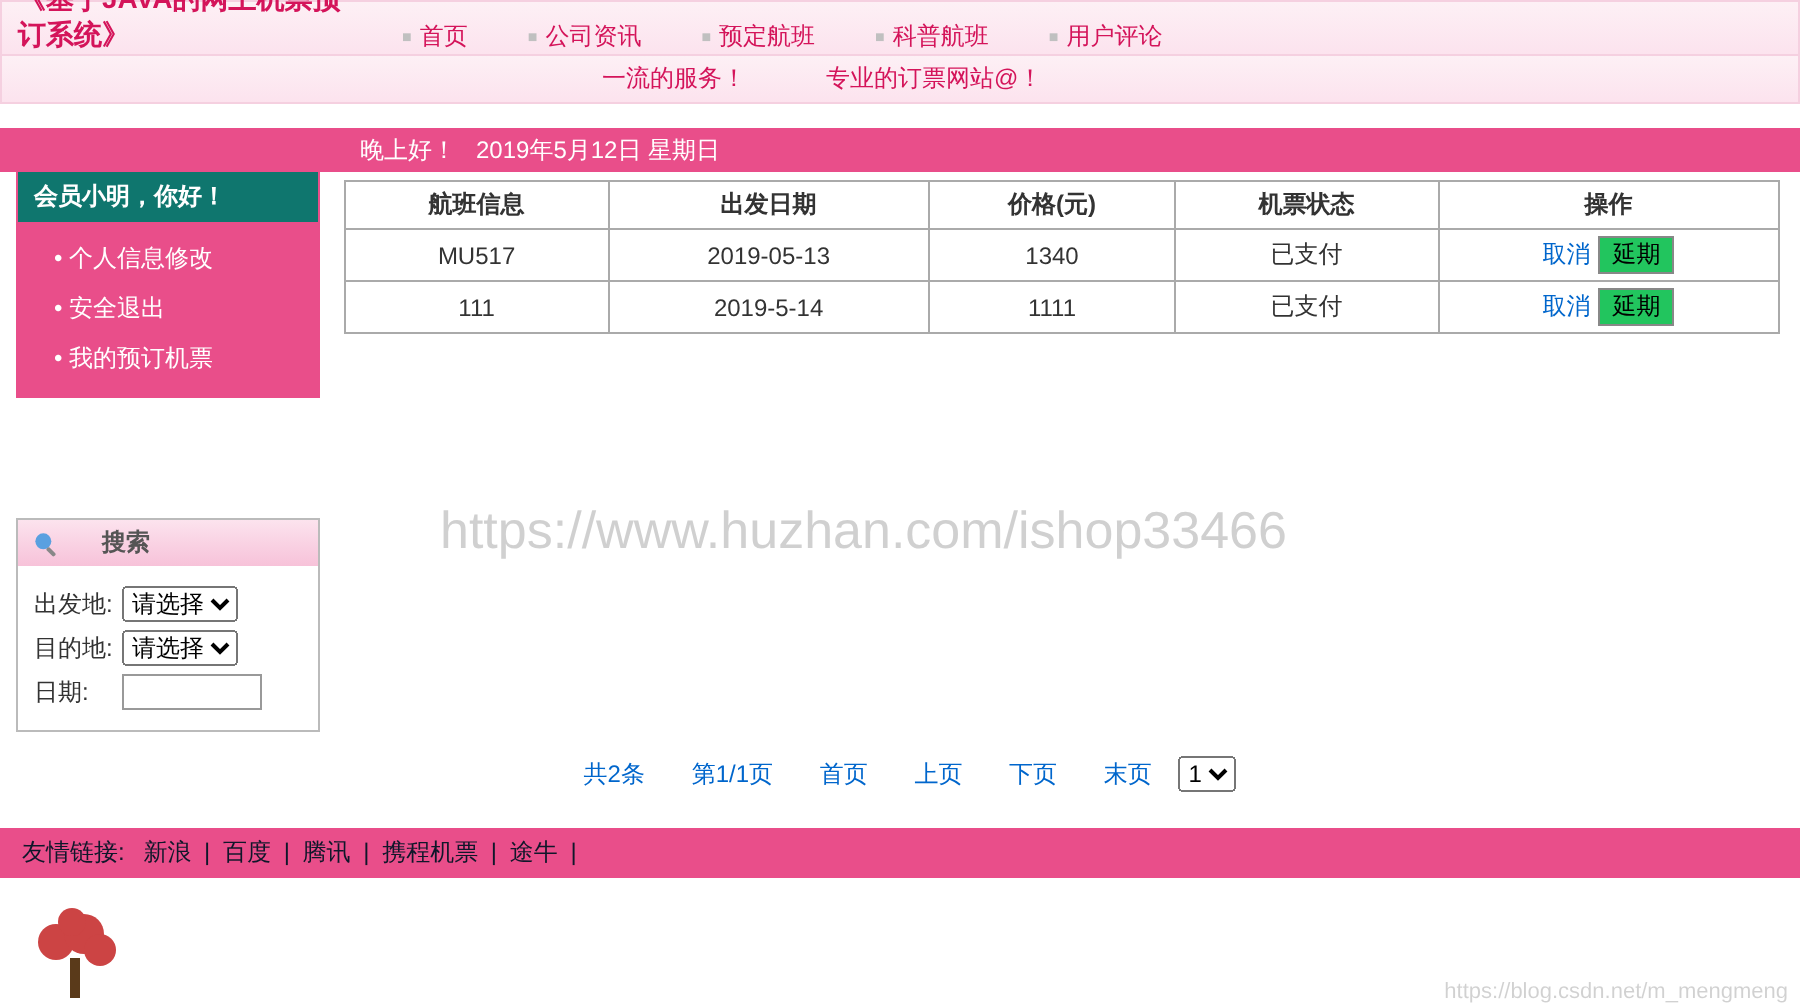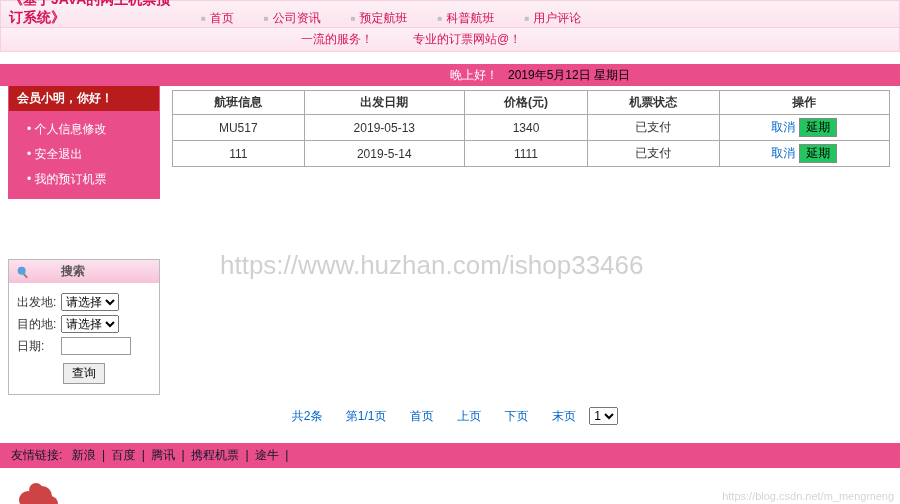--- a/index.html
+++ b/index.html
@@ -4,32 +4,32 @@
 <style>
 * { margin: 0; padding: 0; box-sizing: border-box; }
 body { font-family: "SimSun", Arial, sans-serif; font-size: 12px; background: #fff; width: 900px; }
 .header { background: linear-gradient(#fdf0f5, #fce3ee); border: 1px solid #f5d0e0; height: 28px; display: flex; align-items: flex-end; }
 .logo { color: #d4145a; font-weight: bold; font-size: 14px; padding: 0 8px; width: 180px; }
 .nav { display: flex; gap: 30px; padding-left: 20px; }
 .nav-item { color: #d4145a; display: flex; align-items: center; gap: 4px; cursor: pointer; }
 .nav-item::before { content: "■"; color: #c0c0c0; font-size: 8px; }
 .sub-bar { height: 24px; background: linear-gradient(#fdf0f5, #fce3ee); border: 1px solid #f5d0e0; border-top: none; display: flex; align-items: center; padding-left: 300px; }
 .sub-bar span { color: #d4145a; margin-right: 40px; }
-.greet-bar { background: #e94e8a; height: 22px; margin-top: 12px; display: flex; align-items: center; padding-left: 180px; justify-content: center; }
+.greet-bar { background: #e94e8a; height: 22px; margin-top: 12px; display: flex; align-items: center; padding-left: 180px; }
 .greet-bar .gt { color: #fff; }
-.greet-bar .gd { color: #000000; margin-left: 10px; }
+.greet-bar .gd { color: #ffffff; margin-left: 10px; }
 .main { display: flex; }
 .sidebar { width: 160px; padding: 0 0 0 8px; margin-right: 12px; }
 .panel-top { background: #e94e8a; border: 1px solid #e94e8a; padding-bottom: 6px; margin-top: -1px; }
-.panel-top .hd { color: #fff; background: #b91c1c; padding: 4px 8px; font-weight: bold; }
+.panel-top .hd { color: #fff; background: #0f766e; padding: 4px 8px; font-weight: bold; }
 .panel-top ul { list-style: none; padding: 6px 0 0 18px; }
 .panel-top li { color: #fff; padding: 4px 0; cursor: pointer; }
 .panel-top li::before { content: "• "; }
 .search-box { border: 1px solid #bbb; margin-top: 60px; background: #fff; }
-.search-box .sh { background: linear-gradient(#fce3ee, #f7c2d9); padding: 3px 6px; display: flex; align-items: center; gap: 30px; }
+.search-box .sh { background: linear-gradient(#fce3ee, #f7c2d9); padding: 3px 6px; display: flex; align-items: center; gap: 20px; }
 .search-box .sh .icon { width: 16px; height: 16px; }
 .search-box .sh .ttl { color: #555; font-weight: bold; }
 .search-box .body { padding: 6px 8px; }
 .row { margin: 4px 0; display: flex; align-items: center; gap: 4px; }
 .row .lbl { width: 40px; color: #333; }
 .row select { font-size: 12px; }
 .row input[type=text] { width: 70px; height: 18px; border: 1px solid #999; }
 .btn-sm { font-size: 12px; padding: 1px 8px; border: 1px solid #999; background: #eee; cursor: pointer; }
 .content { flex: 1; padding: 4px 10px 0 0; }
 table.orders { width: 100%; border-collapse: collapse; }
@@ -95,23 +95,20 @@
           <select><option>请选择</option></select>
         </div>
         <div class="row">
           <span class="lbl">目的地:</span>
           <select><option>请选择</option></select>
         </div>
         <div class="row">
           <span class="lbl">日期:</span>
           <input type="text" style="">
         </div>
-        <div class="row" style="justify-content:center;margin-top:8px">
-          <button class="btn-sm">查询</button>
-        </div>
       </div>
     </div>
   </div>
 
   <div class="content">
     <table class="orders">
       <thead>
           <tr>
         <th>航班信息</th>
         <th>出发日期</th>

